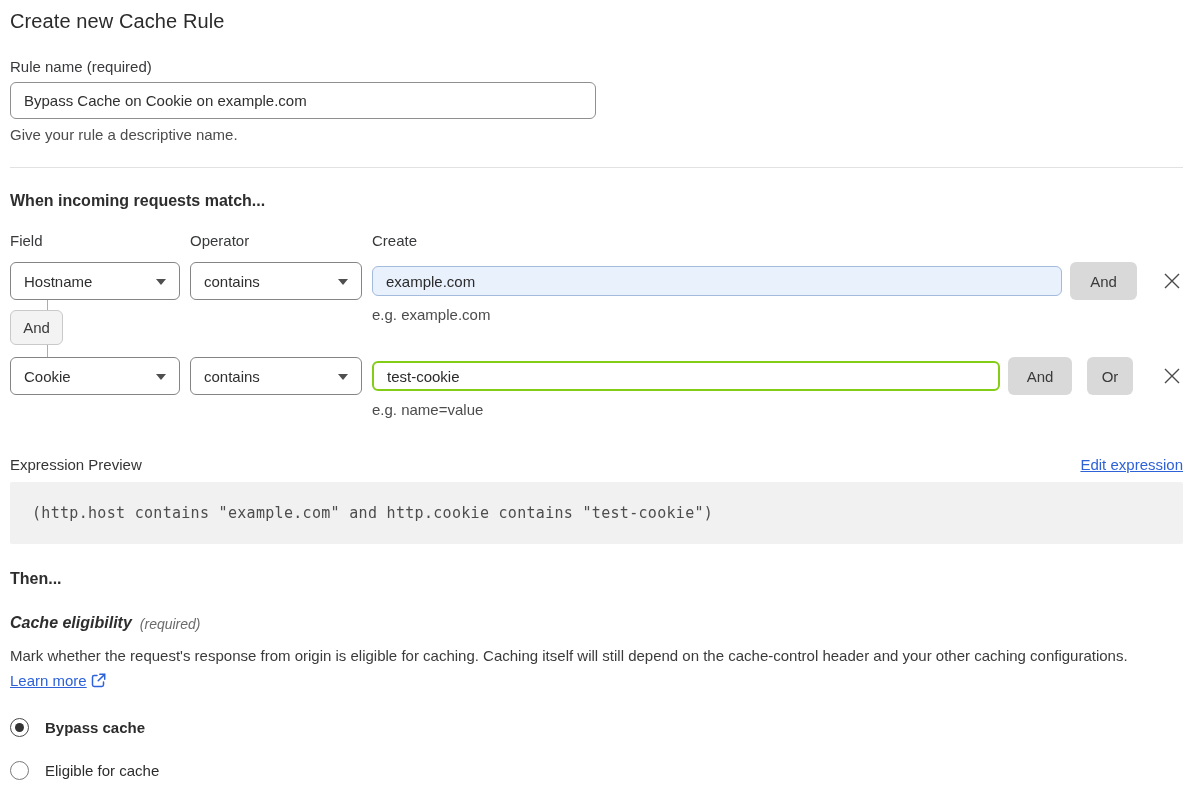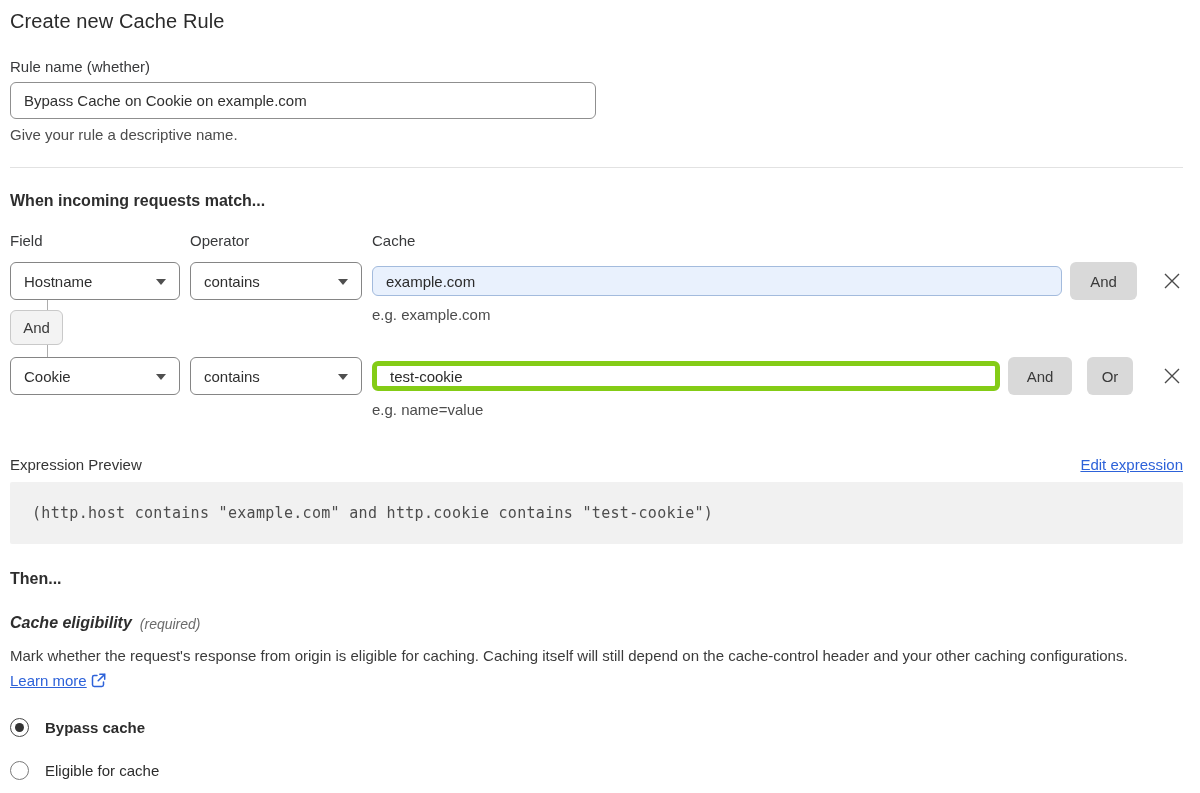--- a/index.html
+++ b/index.html
@@ -27,21 +27,21 @@
   .row-1 { margin-top:13px; }
   .select-box { position:relative; width:170px; height:38px; border:1px solid #858585;
     border-radius:6px; background:#fff; display:flex; align-items:center; padding:0 30px 0 13px;
     font-size:15px; color:#2f2f2f; cursor:pointer; margin-right:10px; }
   .select-box.operator { width:172px; }
   .chevron { position:absolute; right:13px; top:16px; width:0; height:0;
     border-left:5px solid transparent; border-right:5px solid transparent; border-top:6px solid #4f4f4f; }
   .value-input { height:30px; border-radius:6px; padding:0 13px; font-size:15px; color:#2b2b2b;
     font-family:"Liberation Sans","DejaVu Sans",sans-serif; outline:none; }
   .value-highlight { width:690px; border:1px solid #a3bbdd; }
-  .value-plain { width:628px; border:5px solid #84cc16; background:#fff; }
+  .value-plain { width:628px; border:2px solid #84cc16; background:#fff; }
   .logic-btn { height:38px; border:none; border-radius:6px; font-size:15px; color:#3a3a3a;
     font-family:"Liberation Sans","DejaVu Sans",sans-serif; cursor:pointer; }
   .and-btn-1 { margin-left:8px; width:67px; }
   .and-btn-2 { margin-left:8px; width:64px; }
   .or-btn { margin-left:15px; width:46px; }
   .remove-x { margin-left:auto; width:22px; height:22px; cursor:pointer; display:flex;
     align-items:center; justify-content:center; }
 
   .between-rows { display:flex; height:57px; }
   .connector-col { position:relative; width:362px; }
@@ -80,32 +80,32 @@
   .radio-label { margin-left:16px; font-size:15px; color:#2c2c2c; }
   .radio-label.bold { font-weight:bold; }
 </style>
 </head>
 <body>
 
 <div class="page">
 
   <h1 class="page-title">Create new Cache Rule</h1>
 
-  <div class="field-label">Rule name (whether)</div>
+  <div class="field-label">Rule name (required)</div>
   <input class="rule-name-input" type="text" value="Bypass Cache on Cookie on example.com" style="">
   <div class="help-text">Give your rule a descriptive name.</div>
 
   <hr class="divider">
 
   <h2 class="section-heading">When incoming requests match...</h2>
 
   <div class="col-labels">
     <span class="col-label-field">Field</span>
     <span class="col-label-operator">Operator</span>
-    <span>Cache</span>
+    <span>Create</span>
   </div>
 
   
   <div class="cond-row row-1">
     <div class="select-box">
       <span>Hostname</span>
       <span class="chevron"></span>
     </div>
     <div class="select-box operator">
       <span>contains</span>

